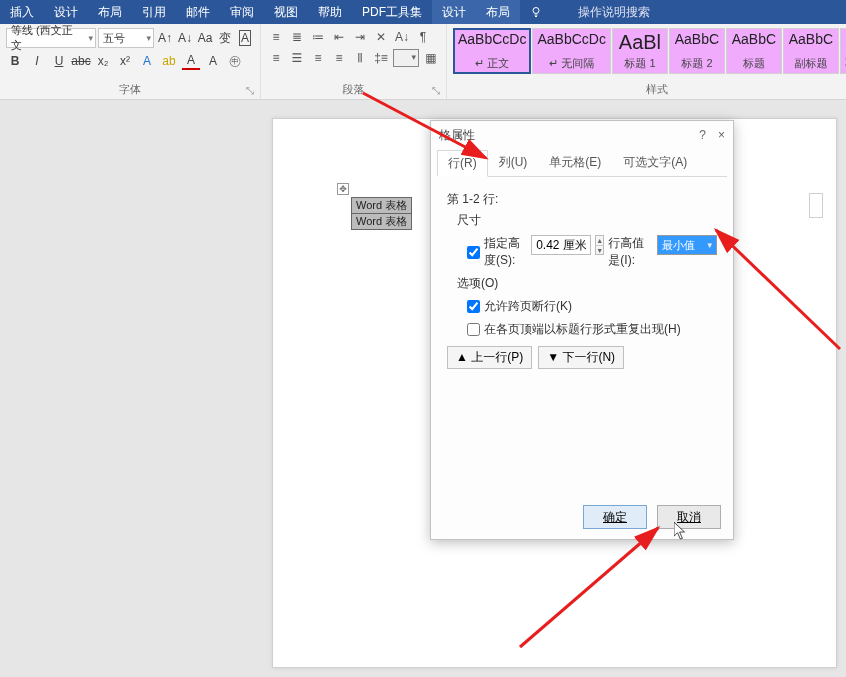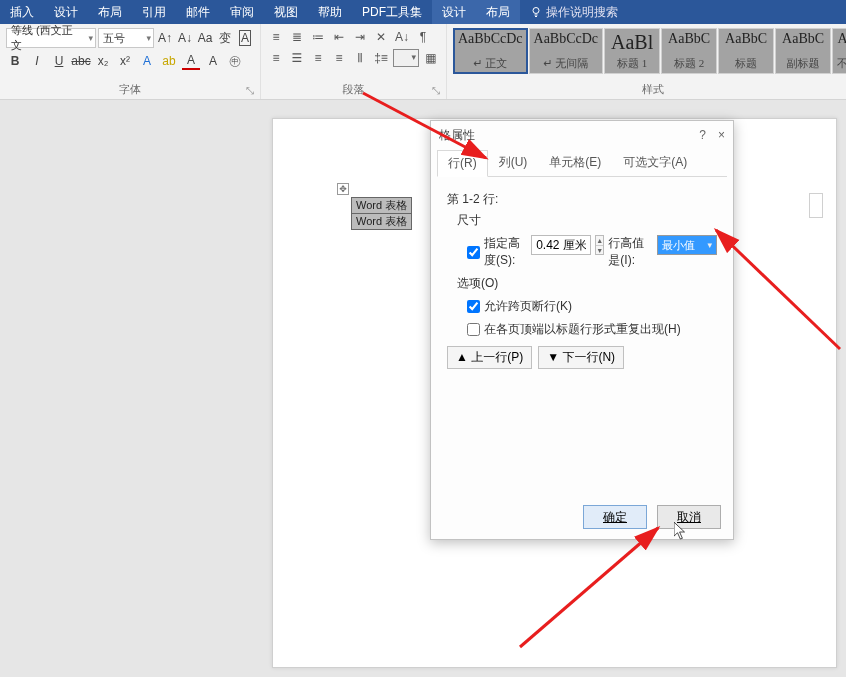--- a/index.html
+++ b/index.html
@@ -30,20 +30,21 @@
       cursor: pointer;
     }
     .menu-bar .menu-item.active {
       background: #3b67aa;
     }
     .menu-bar .search-hint {
       display: flex;
       align-items: center;
       padding: 0 10px;
       color: #e0e0f0;
+      gap: 32px;
     }
     .menu-bar .search-hint svg { margin-right: 4px; }
 
     
     .ribbon {
       height: 76px;
       background: #f3f3f3;
       border-bottom: 1px solid #d4d4d4;
       display: flex;
     }
@@ -141,27 +142,26 @@
     .styles-row {
       display: flex;
       gap: 1px;
       height: 46px;
     }
     .style-item {
       border: 1px solid #d0d0d0;
       min-width: 56px;
       padding: 2px 4px;
       text-align: center;
-      background: #a3a3a3;
+      background: #f0abfc;
       display: flex;
       flex-direction: column;
       justify-content: space-between;
       font-size: 11px;
       color: #444;
-      font-family: Liberation Serif, serif;
     }
     .style-item .preview {
       font-size: 14px;
       color: #222;
     }
     .style-item .preview.big { font-size: 20px; }
     .style-item.selected { border: 1px solid #2b579a; box-shadow: 0 0 0 1px #2b579a inset; }
 
     
     .doc-area {

